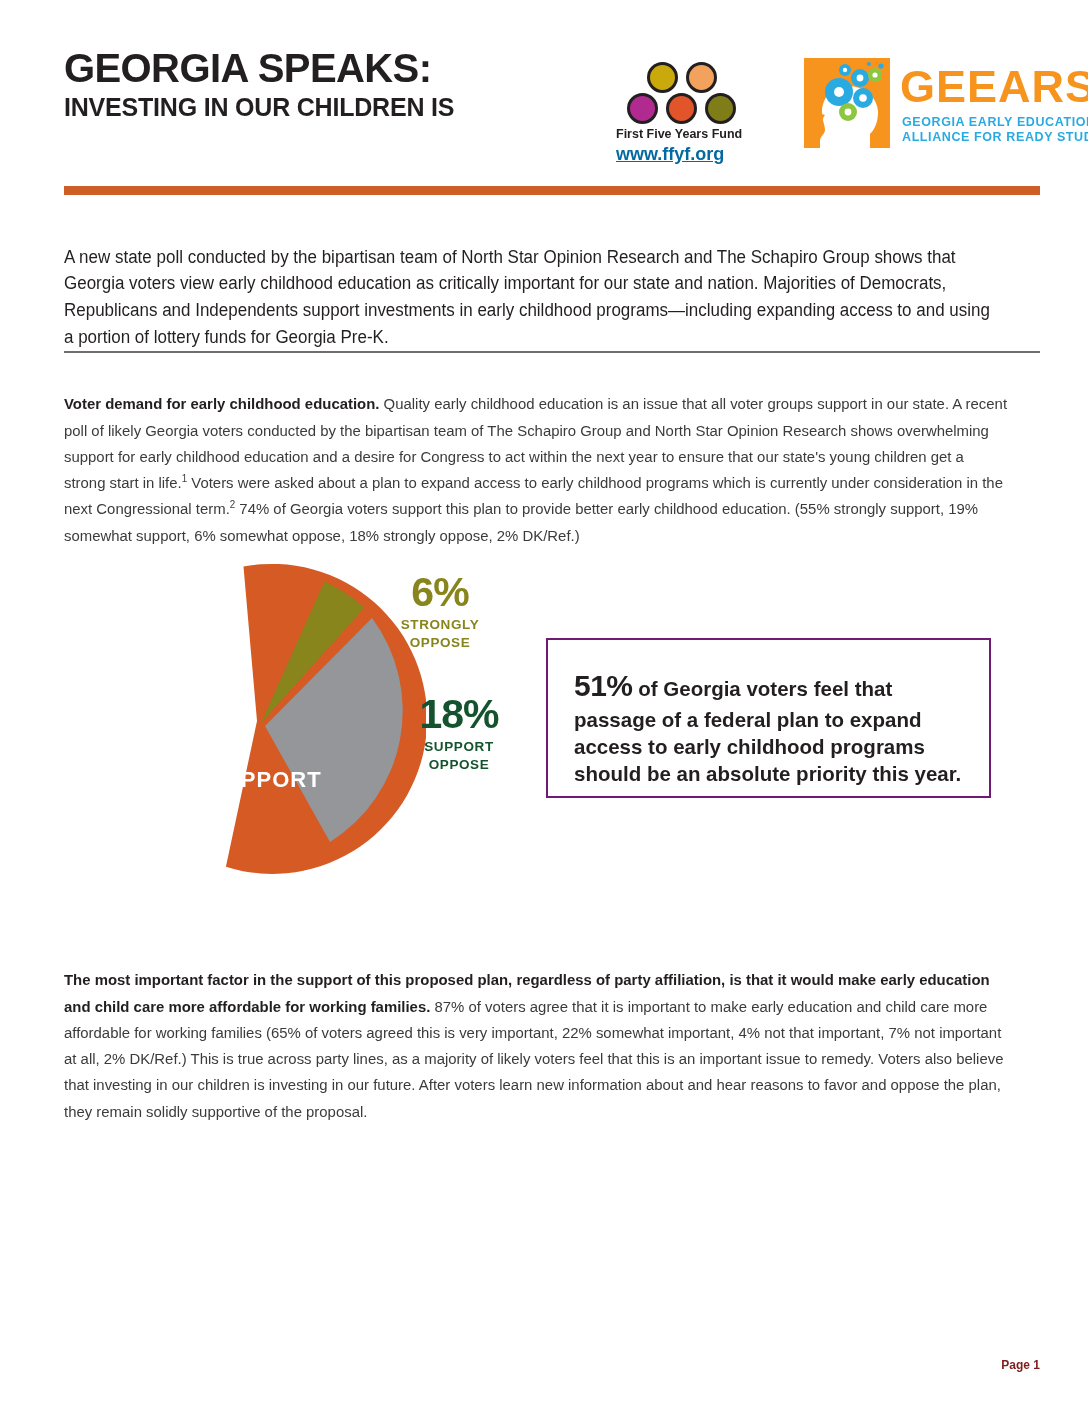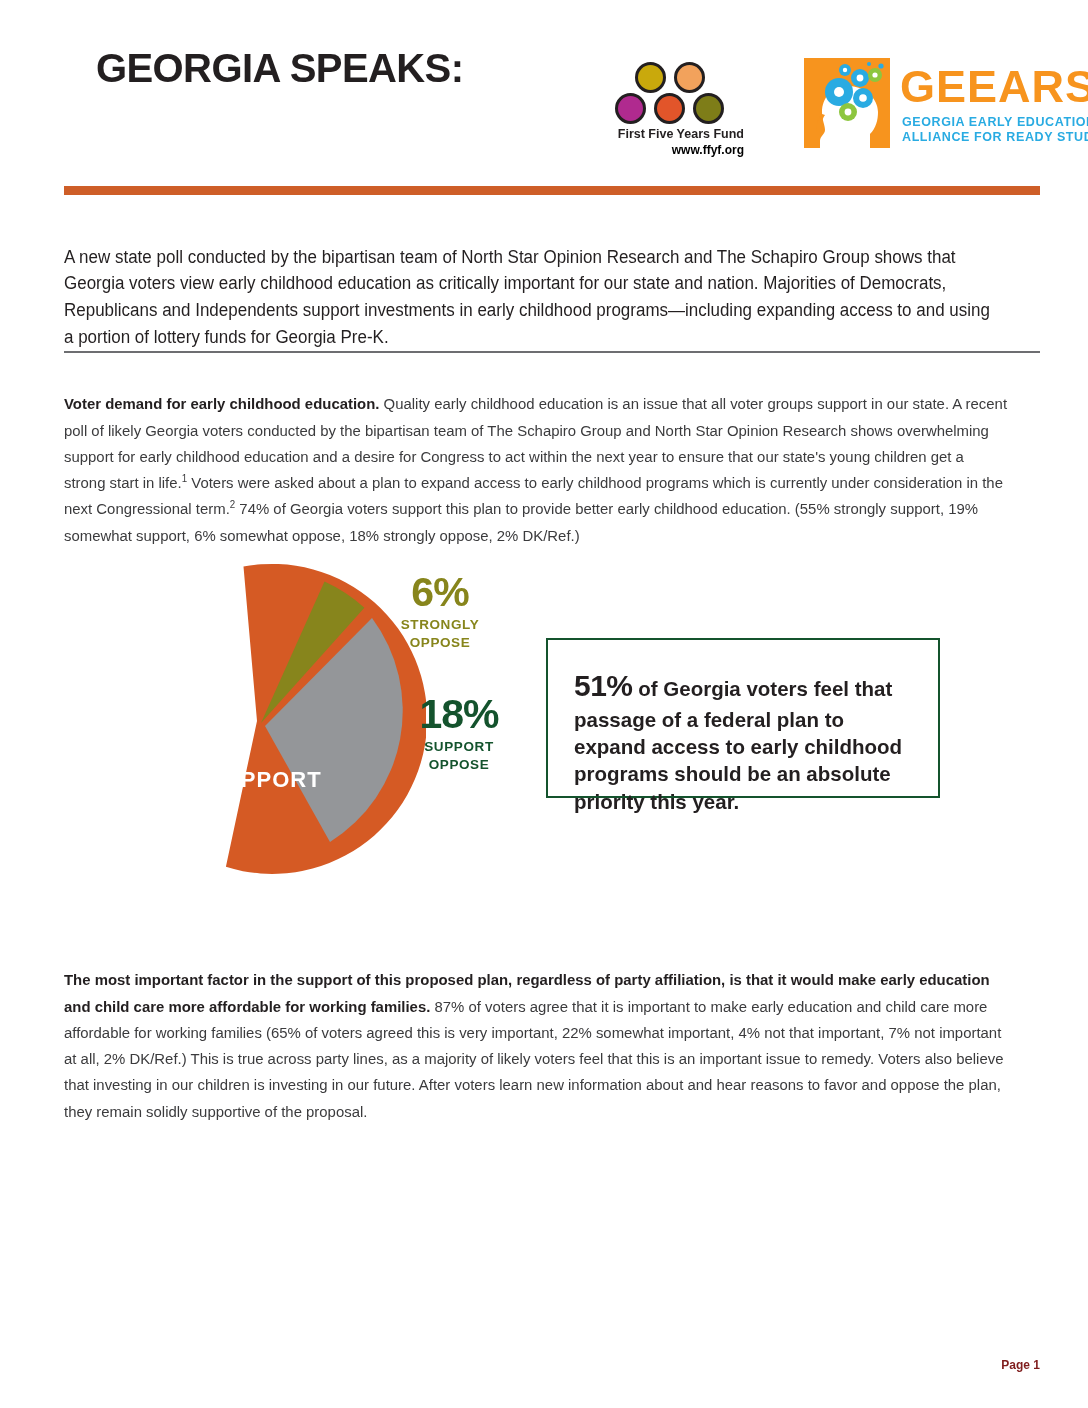--- a/index.html
+++ b/index.html
@@ -23,21 +23,21 @@
   }
 
   
   .header {
     position: absolute;
     left: 64px;
     top: 48px;
     right: 48px;
     height: 120px;
   }
-  .title-block { position: absolute; left: 0; top: 0; margin-left: 32px; }
+  .title-block { position: absolute; left: 0; top: 0; }
   .title-main {
     font-size: 40px;
     font-weight: bold;
     letter-spacing: -0.6px;
     line-height: 1.02;
     color: #231f20;
     white-space: nowrap;
   }
   .title-sub {
     font-size: 25px;
@@ -45,44 +45,45 @@
     line-height: 1.22;
     letter-spacing: -0.2px;
     color: #231f20;
     margin-top: 3px;
     white-space: nowrap;
   }
 
   
   .ffyf-logo {
     position: absolute;
-    left: 540px;
+    left: 552px;
     top: 14px;
     width: 140px;
-    text-align: right;
+    text-align: left;
   }
   .ffyf-dots { position: relative; height: 64px; width: 122px; margin: 0 auto; }
   .ffyf-dots span {
     position: absolute;
     border-radius: 50%;
     border: 3px solid #231f20;
     box-sizing: border-box;
   }
   .ffyf-name {
     font-size: 12.5px;
     font-weight: bold;
     color: #231f20;
     line-height: 1.25;
     margin-top: 1px;
   }
   .ffyf-url {
-    font-size: 12px;
-    font-weight: bold;
-    color: #000000;
+    font-size: 18px;
+    font-weight: bold;
+    color: #0369a1;
     line-height: 1.25;
+    text-decoration: underline;
   }
 
   
   .geears-logo {
     position: absolute;
     left: 740px;
     top: 10px;
     width: 290px;
     height: 92px;
   }
@@ -189,23 +190,23 @@
   #pie-label-support .pct { font-size: 47px; }
   #pie-label-support .cap { font-size: 22px; letter-spacing: 1px; }
   #pie-label-somewhat-oppose { left: 278px; top: 12px; width: 132px; color: #87851C; }
   #pie-label-strongly-oppose { left: 300px; top: 134px; width: 126px; color: #14532d; }
 
   
   .callout {
     position: absolute;
     left: 546px;
     top: 638px;
-    width: 394px;
+    width: 445px;
     height: 160px;
-    border: 2px solid #14532d;
+    border: 2px solid #701a75;
     box-sizing: border-box;
   }
   .callout-text {
     position: absolute;
     left: 26px;
     top: 26px;
     right: 18px;
     font-size: 20.5px;
     font-weight: bold;
     line-height: 1.33;
@@ -275,20 +276,21 @@
 </style>
 </head>
 <body>
 
 <div class="page">
 
   <div class="header">
 
     <div class="title-block">
       <div class="title-main">GEORGIA SPEAKS:</div>
+      <div class="title-sub">INVESTING IN OUR CHILDREN IS</div>
     </div>
 
     <div class="ffyf-logo">
       <div class="ffyf-dots">
         <span style="left:22px;  top:0px;  width:31px; height:31px; background:#C9A90C;"></span>
         <span style="left:61px;  top:0px;  width:31px; height:31px; background:#F2A25C;"></span>
         <span style="left:2px;   top:31px; width:31px; height:31px; background:#B02A8F;"></span>
         <span style="left:41px;  top:31px; width:31px; height:31px; background:#E2552A;"></span>
         <span style="left:80px;  top:31px; width:31px; height:31px; background:#7E7D18;"></span>
       </div>

